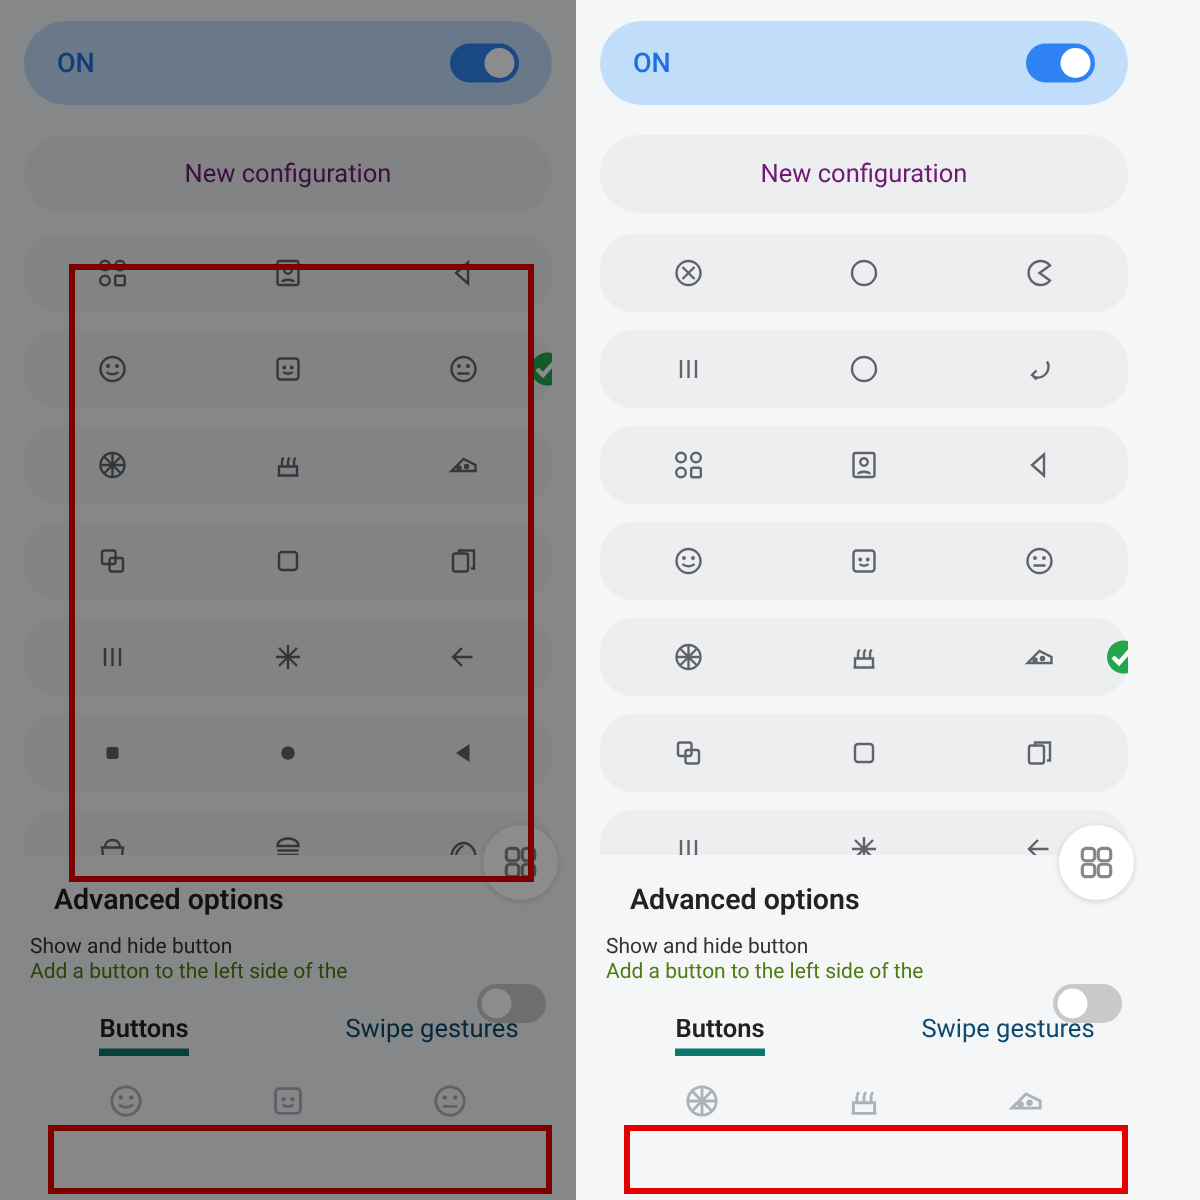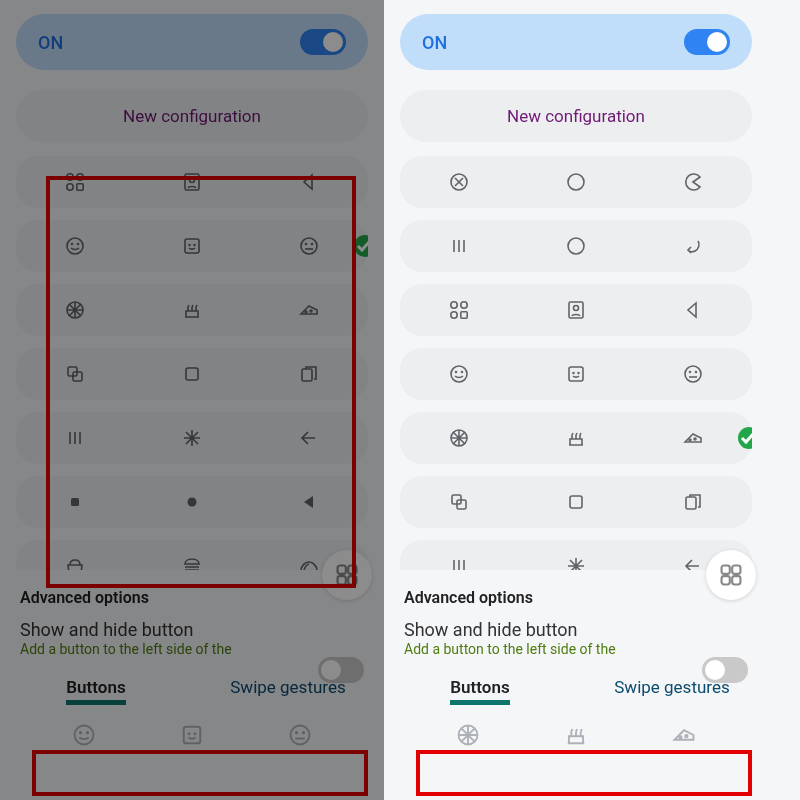--- a/index.html
+++ b/index.html
@@ -16,23 +16,23 @@
   .switch.off::after{ right:auto; left:3px; }
   .scroll-area { height: 480px; overflow:hidden; margin-top:20px; }
   .newconf { background:#eceef0; border-radius:28px; height:52px; display:flex; align-items:center; justify-content:center; font-size:17px; color:#701a75; margin-bottom:14px; }
   .row { background:#eceef0; border-radius:22px; height:52px; display:flex; align-items:center; margin-bottom:12px; position:relative; }
   .row .cell { flex:1; display:flex; align-items:center; justify-content:center; color:#555; }
   .row .cell svg { stroke:#606469; fill:none; stroke-width:1.6; }
   .check { position:absolute; right:-8px; top:50%; transform:translateY(-50%); width:22px; height:22px; background:#23a64a; border-radius:50%; display:flex; align-items:center; justify-content:center; }
   .check svg{stroke:#fff;stroke-width:3;fill:none;}
   .float-btn { position:absolute; right:12px; top:550px; width:50px; height:50px; border-radius:50%; background:#fff; box-shadow:0 1px 4px rgba(0,0,0,.15); display:flex; align-items:center; justify-content:center; }
   .float-btn svg{stroke:#888;fill:none;stroke-width:1.8;}
-  .sectionhdr { font-size:16px; font-weight:600; color:#222; padding:18px 4px 4px 4px; }
+  .sectionhdr { font-size:19px; font-weight:600; color:#222; padding:18px 4px 4px 4px;margin-left:16px; }
   .opt { padding:8px 4px 0 4px; }
-  .opt .t1{font-size:18px;color:#333;}
+  .opt .t1{font-size:14px;color:#333;}
   .opt .t2{font-size:14px;color:#4d7c0f;margin-top:1px;}
   .opt .sw{ position:absolute; right:20px; }
   .opt-row{position:relative;}
   .tabs { display:flex; margin-top:14px; }
   .tab { flex:1; text-align:center; font-size:17px; color:#0c4a6e; padding:6px 0; }
   .tab.active { color:#222; font-weight:600; }
   .tab.active .tlabel{ border-bottom:5px solid #0f766e; padding-bottom:3px;}
   .preview { display:flex; height:56px; align-items:center; justify-content:space-around; padding:0 30px 0 30px; margin-top:6px;}
   .preview .pcell svg{stroke:#adb2b8;fill:none;stroke-width:1.6;}
   .redbox { position:absolute; border:4px solid #e40000; pointer-events:none; }

